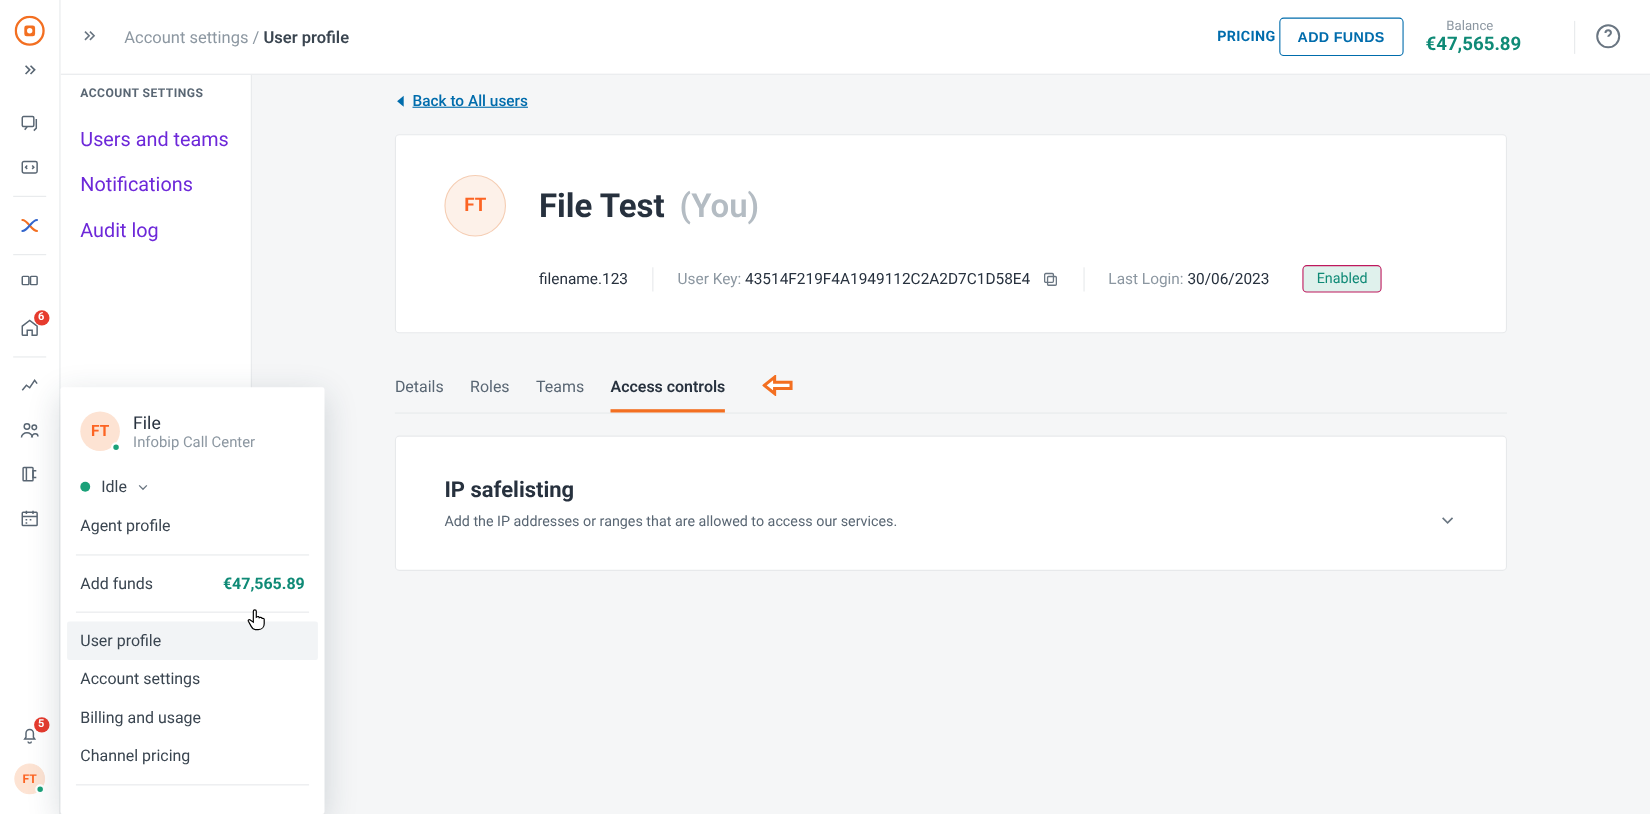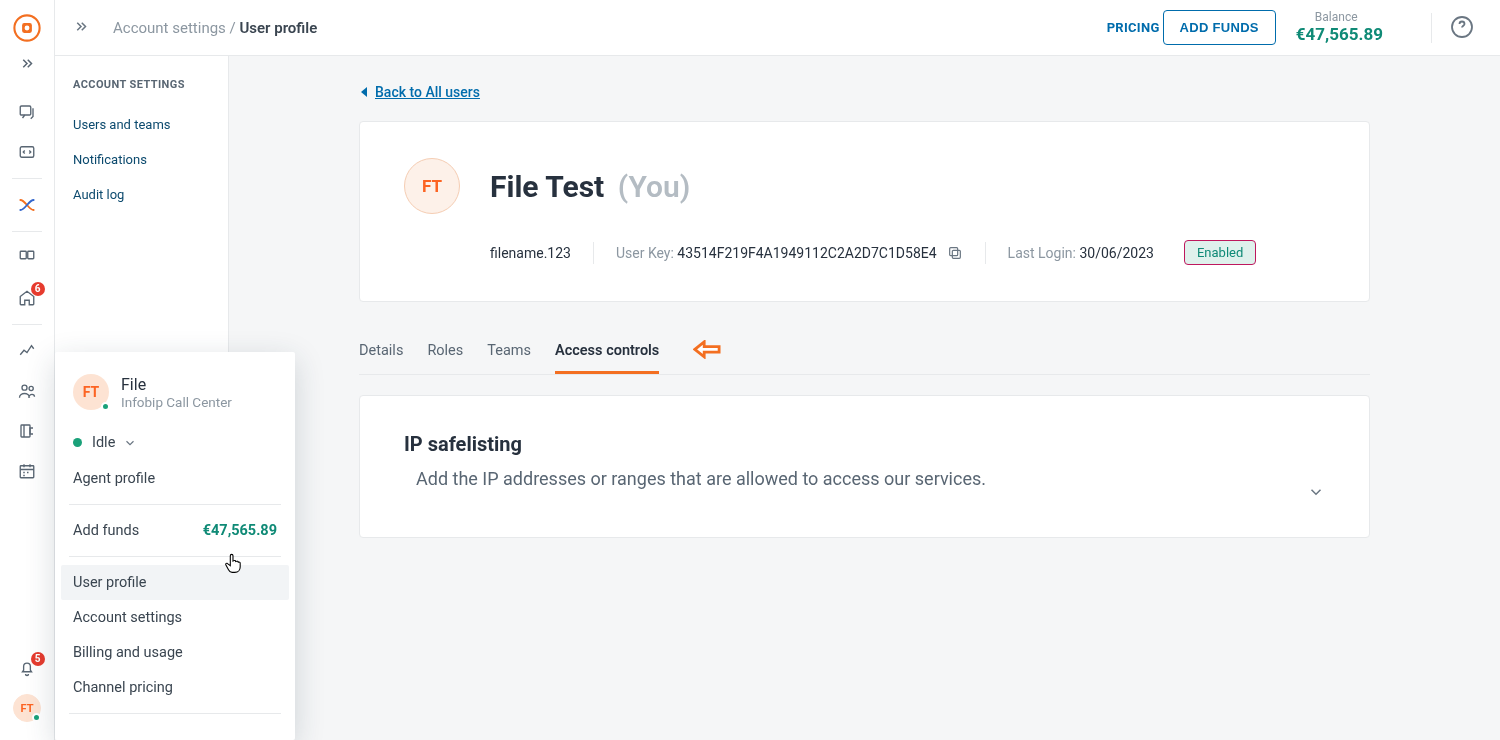--- a/index.html
+++ b/index.html
@@ -58,21 +58,21 @@
     font-size:11px;font-weight:700;display:flex;align-items:center;justify-content:center;
     position:relative;
   }
   .avatar-mini .dot, .pop-avatar .dot{
     position:absolute;right:-1px;bottom:-1px;width:9px;height:9px;border-radius:50%;
     background:#1aa179;border:2px solid #fff;
   }
 
   
   .topbar{
-    position:absolute;left:var(--rail-w);right:0;top:0;height:56px;
+    position:absolute;left:var(--rail-w);right:0;top:0;height:68px;
     display:flex;align-items:center;
     padding:0 24px 0 12px;
     border-bottom:1px solid var(--border);
     background:#fff;
     z-index:3;
   }
   .topbar .chev{
     width:28px;height:28px;display:flex;align-items:center;justify-content:center;
     color:#6a7682;
   }
@@ -95,21 +95,21 @@
   .settings-side{
     position:absolute;left:var(--rail-w);top:56px;bottom:0;width:174px;
     border-right:1px solid var(--border);background:#fff;
     padding:22px 0 0 18px;
     z-index:2;
   }
   .settings-side .heading{
     font-size:11px;font-weight:700;letter-spacing:.4px;color:#596673;margin-bottom:16px;
   }
   .settings-side .item{
-    font-size:13px;color:#0c4a6e;padding:10px 0;
+    font-size:18px;color:#6d28d9;padding:10px 0;
   }
 
   
   .main{
     position:absolute;left:229px;top:56px;right:0;bottom:0;
     background:var(--page-bg);
     padding:28px 130px 56px 130px;
     overflow:auto;
   }
   .backlink{display:inline-flex;align-items:center;color:var(--link);font-size:14px;text-decoration:underline;font-weight:500;}
@@ -143,21 +143,21 @@
   .tab{padding:12px 0;margin-right:24px;color:#596673;font-size:14.5px;border-bottom:3px solid transparent;}
   .tab.active{color:#27313e;font-weight:600;border-bottom-color:var(--orange);}
 
   .ann-arrow{
     width:28px;height:20px;margin-left:10px;margin-top:10px;color:var(--orange);
   }
 
   
   .ip-card{margin-top:20px;display:flex;justify-content:space-between;align-items:flex-end;}
   .ip-card h3{margin:0 0 10px 0;font-size:20px;font-weight:700;}
-  .ip-card p{margin:12px;color:#596673;font-size:18px;}
+  .ip-card p{margin:0;color:#596673;font-size:13px;}
   .ip-card .caret{color:#6a7682;margin-top:14px;}
 
   
   .popover{
     position:absolute;left:var(--rail-w);bottom:0;width:240px;
     background:#fff;box-shadow:var(--popover-shadow);border-radius:2px;
     padding:22px 0 18px 0;z-index:10;
   }
   .pop-header{display:flex;align-items:center;padding:0 18px 14px 18px;}
   .pop-avatar{

